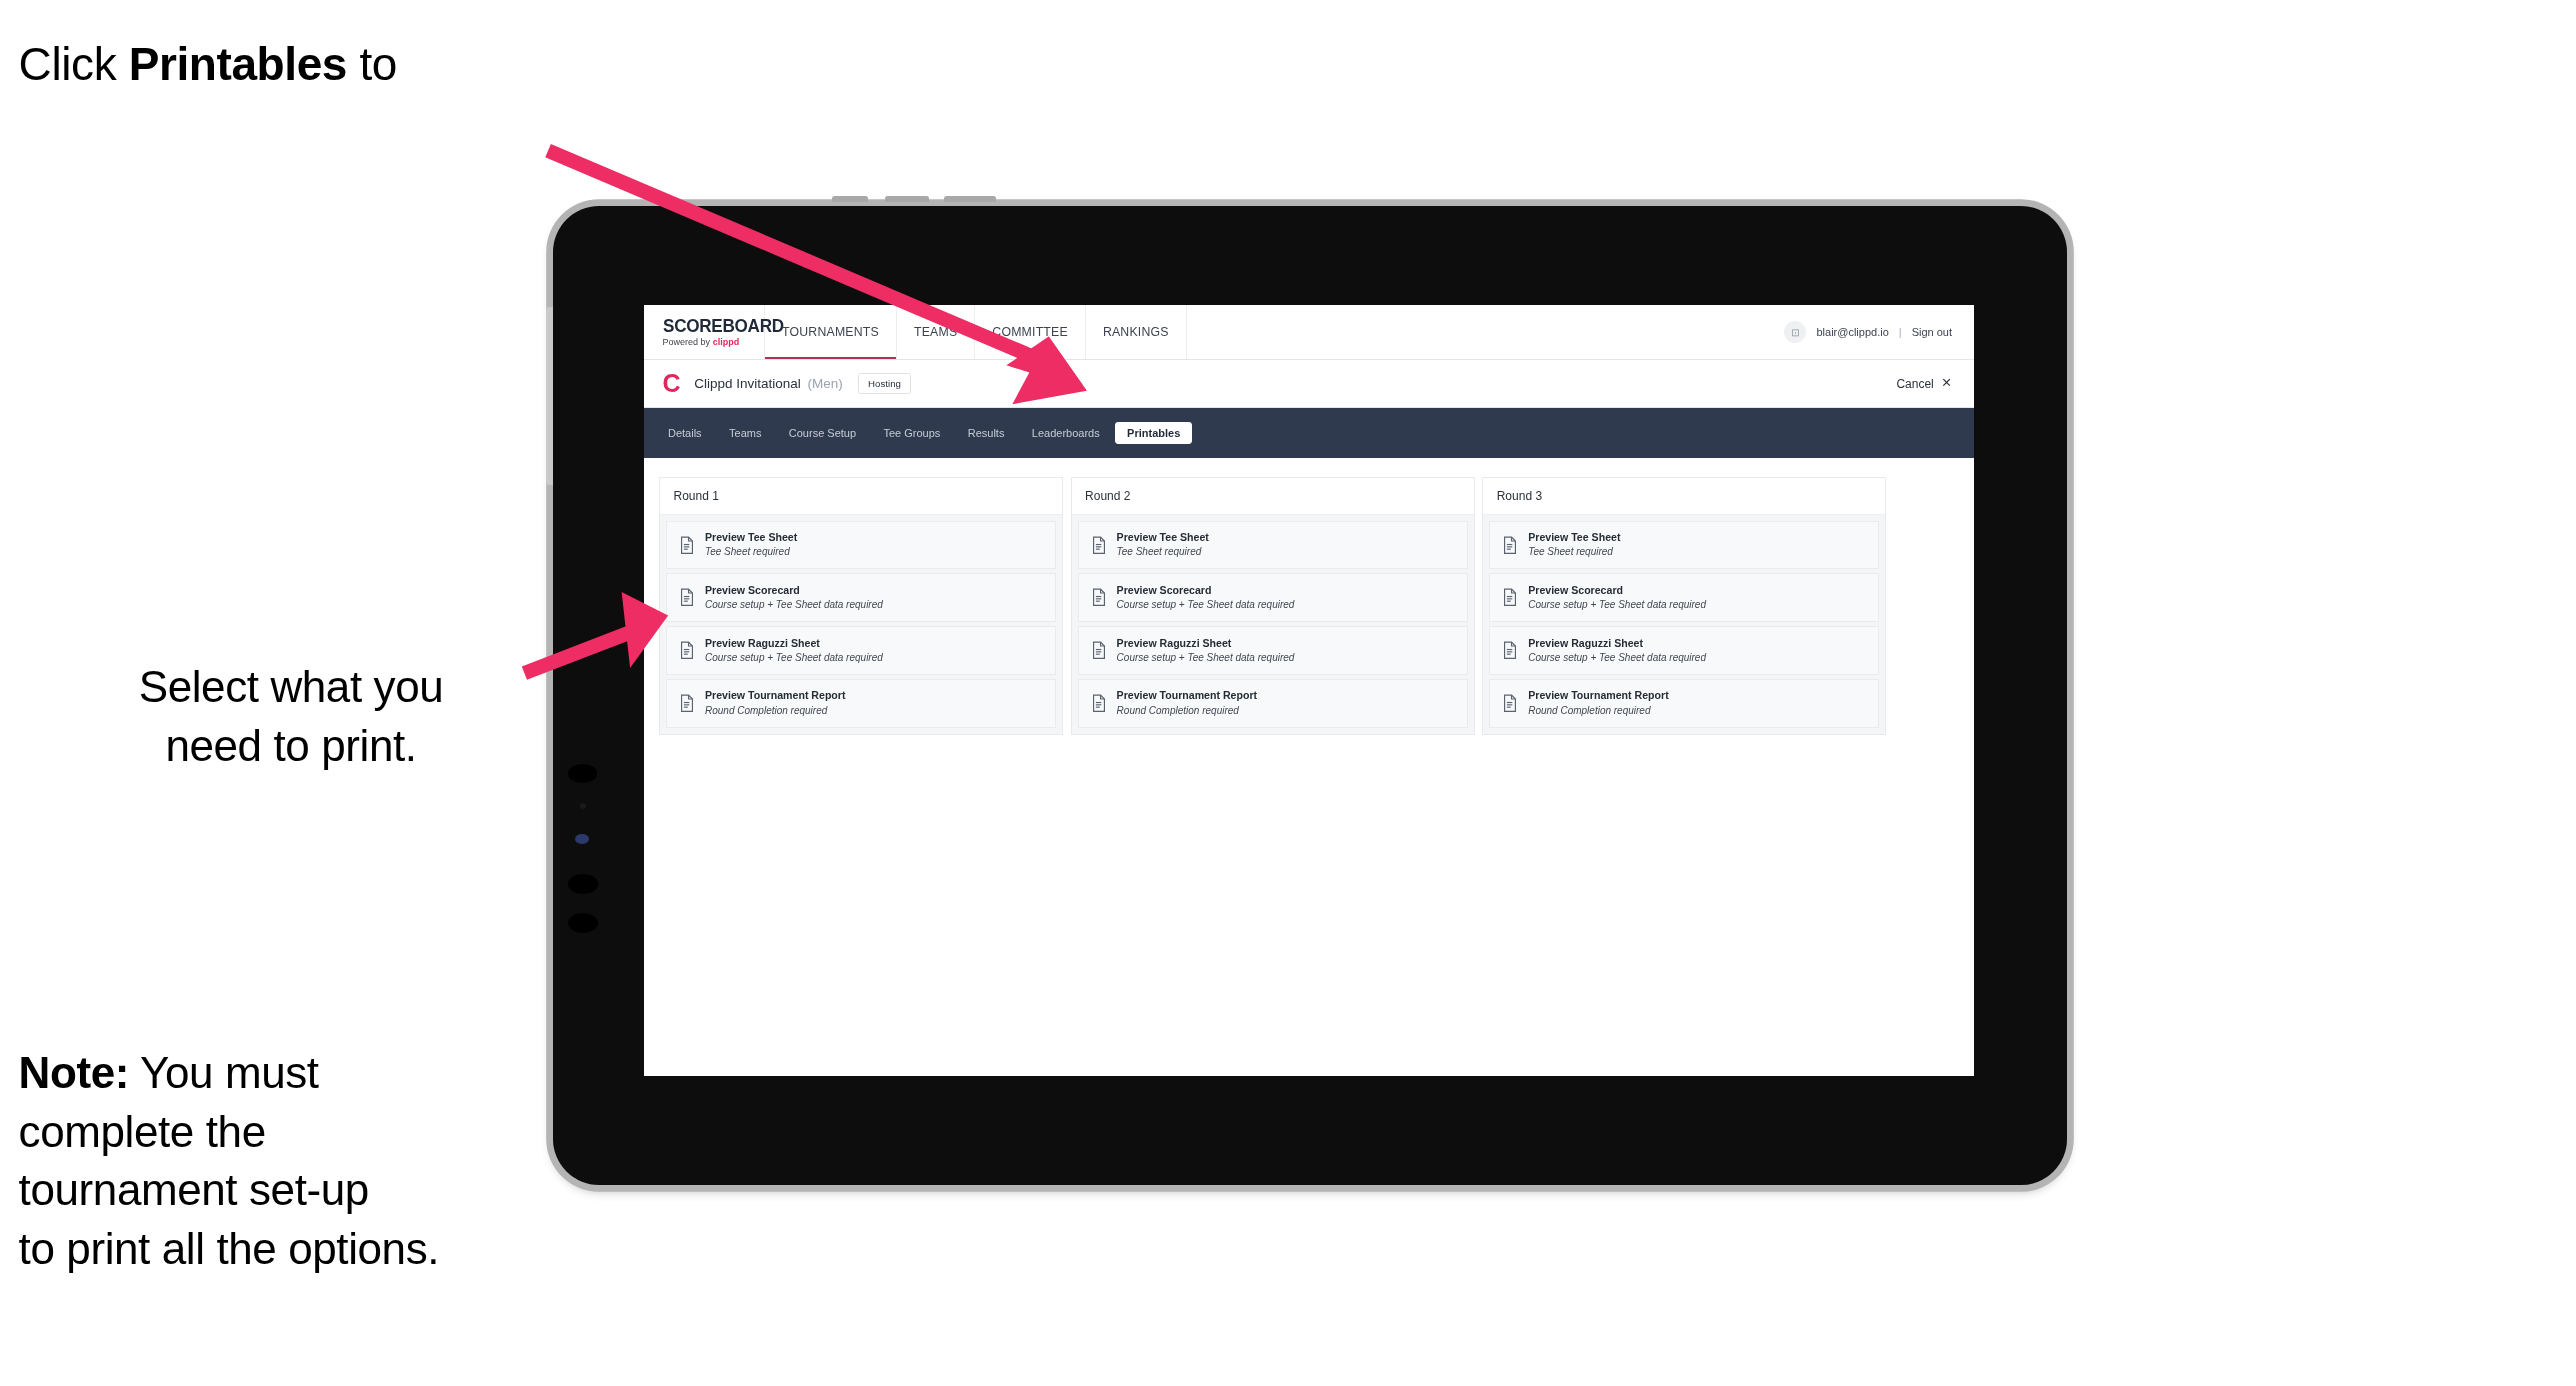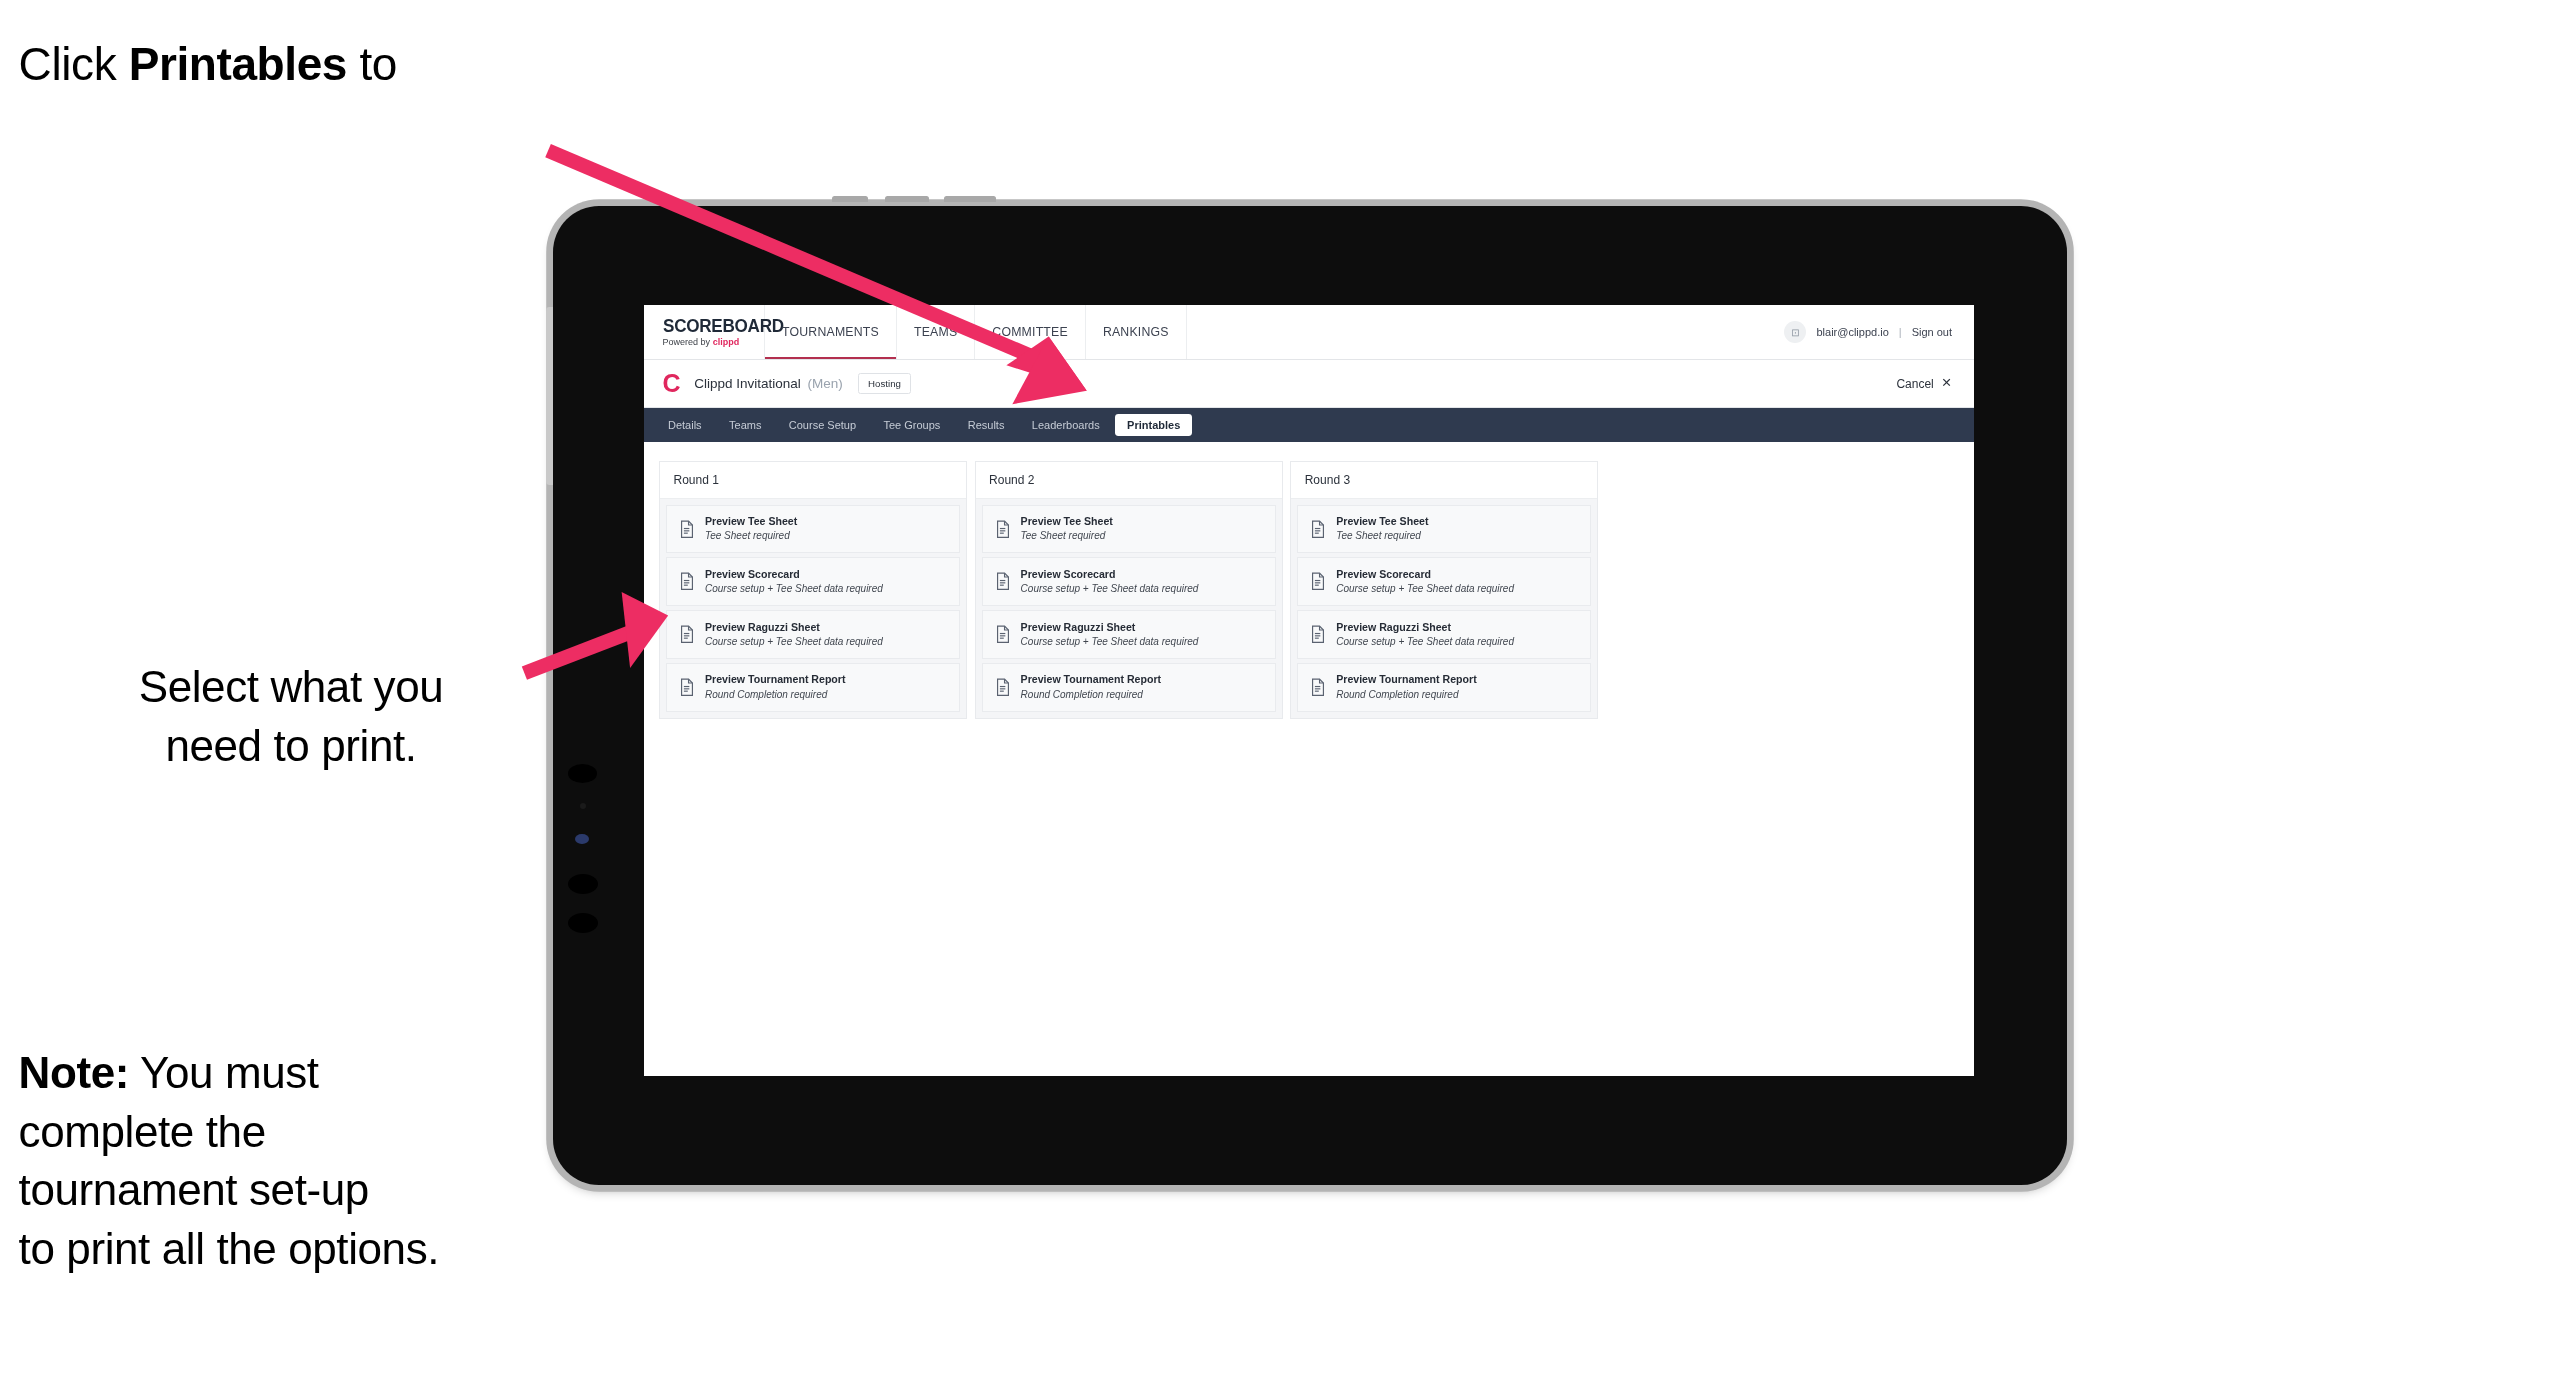--- a/index.html
+++ b/index.html
@@ -241,21 +241,21 @@
     align-items: center;
     gap: 7.6px;
     font-size: 12px;
     color: #2b313b;
     cursor: pointer;
   }
   .cancel-x { font-size: 12.7px; line-height: 1; }
 
   
   .tabs-bar {
-    height: 34px;
+    height: 50px;
     background: #2f3a4f;
     display: flex;
     align-items: center;
     padding-left: 12px;
     gap: 3.4px;
   }
   .tab {
     font-size: 11px;
     color: #c6ccd6;
     padding: 5px 12px;
@@ -271,21 +271,21 @@
 
   
   .content {
     background: #ffffff;
     padding: 18.6px 15px;
     display: flex;
     gap: 7.6px;
     align-items: flex-start;
   }
   .round-col {
-    width: 308px;
+    width: 404px;
     background: #15803d;
     border: 0.8px solid #e8eaed;
     box-sizing: border-box;
   }
   .round-head {
     padding: 11px 13.5px;
     font-size: 12px;
     color: #2b313b;
     background: #ffffff;
     border-bottom: 0.8px solid #eceef0;

